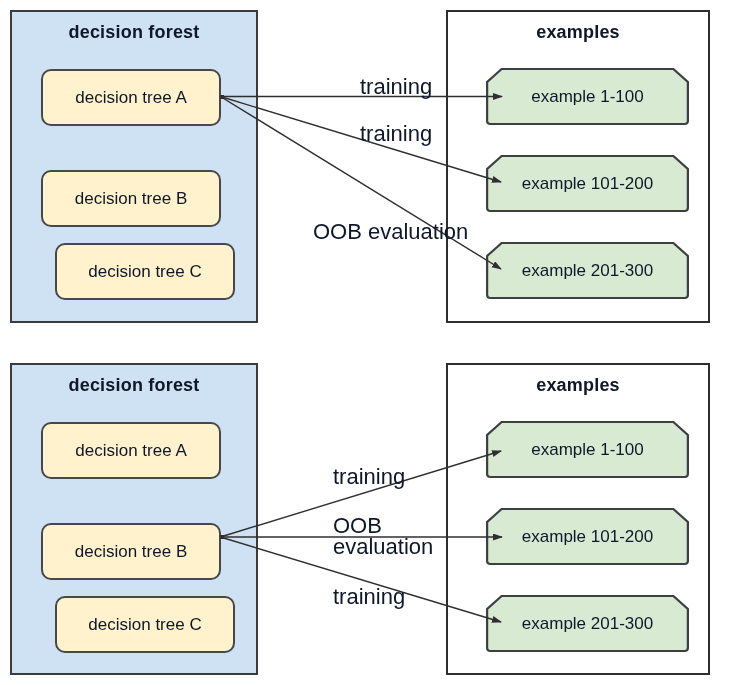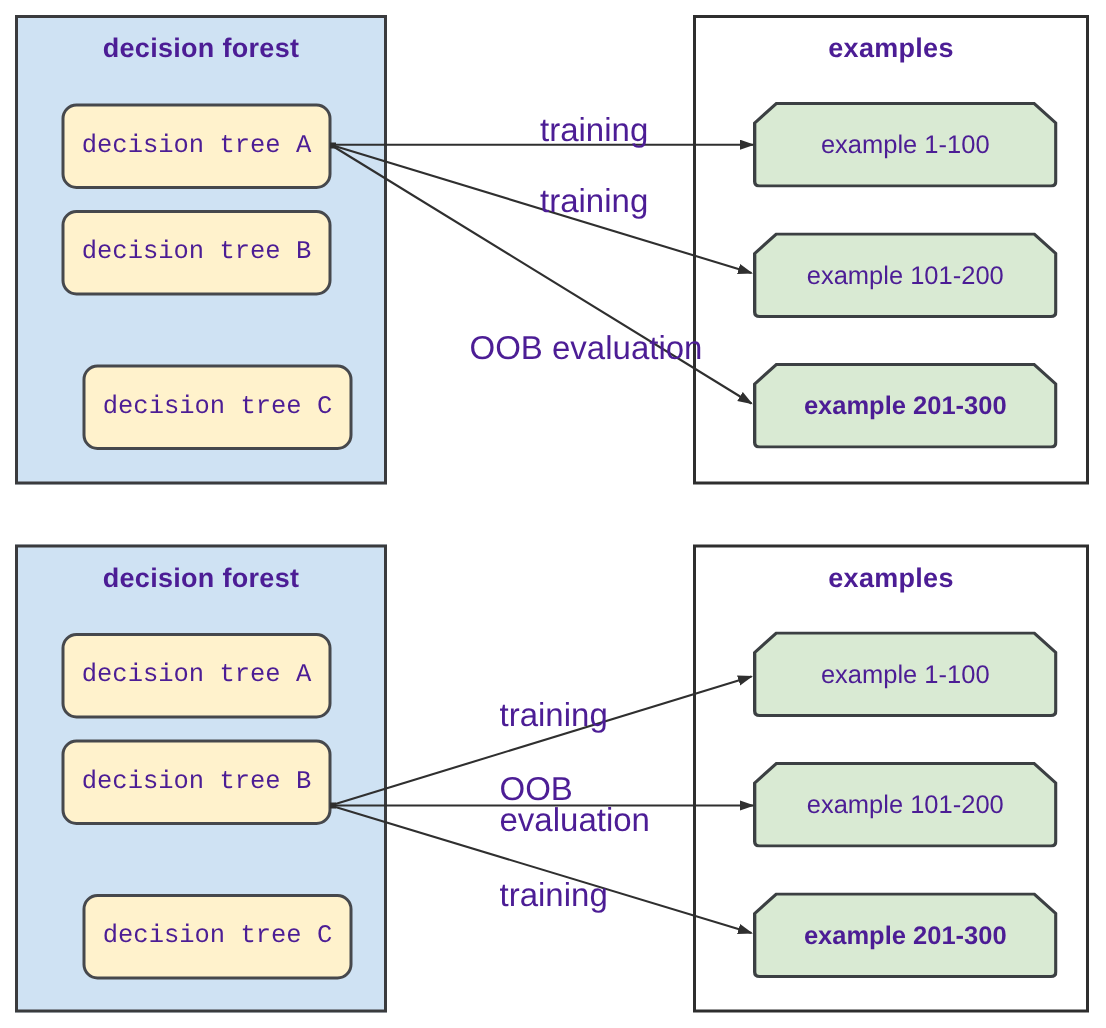--- a/index.html
+++ b/index.html
@@ -2,38 +2,38 @@
 <html><head>
 <meta charset="utf-8">
 <style>
   html, body { margin: 0; padding: 0; background: #ffffff; }
   .page {
     position: relative;
     width: 737px;
     height: 685px;
     background: #ffffff;
     font-family: "Liberation Sans", sans-serif;
-    color: #4c1d95;
+    color: #0f172a;
     overflow: hidden;
   }
 
   
   .forest-box {
     position: absolute;
     left: 10px;
     width: 248px;
     height: 313px;
     box-sizing: border-box;
     background: #cfe2f3;
     border: 2px solid #3a3b3d;
     z-index: 1;
   }
   .examples-box {
     position: absolute;
-    left: 462px;
+    left: 446px;
     width: 264px;
     height: 313px;
     box-sizing: border-box;
     background: #ffffff;
     border: 2px solid #2e2e2e;
     z-index: 1;
   }
   .d1 { top: 10px; }
   .d2 { top: 363px; height: 312px; }
 
@@ -52,39 +52,38 @@
     width: 180px;
     height: 57px;
     box-sizing: border-box;
     background: #fff2cc;
     border: 2px solid #46484c;
     border-radius: 10px;
     display: flex;
     align-items: center;
     justify-content: center;
     font-size: 17px;
-    font-family: Liberation Mono, monospace;
   }
   .t1 { top: 57px; }
-  .t2 { top: 128px; text-align: right; }
+  .t2 { top: 158px; text-align: right; }
   .t3 { top: 231px; margin-left: 14px; }
 
   .example-node {
     position: absolute;
     left: 38px;
     width: 203px;
     height: 57px;
     display: flex;
     align-items: center;
     justify-content: center;
     font-size: 17px;
   }
   .e1 { top: 56px; }
   .e2 { top: 143px; }
-  .e3 { top: 230px; font-weight: bold; }
+  .e3 { top: 230px; }
   .card-shape {
     position: absolute;
     left: 0; top: 0;
     width: 100%;
     height: 100%;
   }
   .card-shape path {
     fill: #d9ead3;
     stroke: #3c4043;
     stroke-width: 2;

